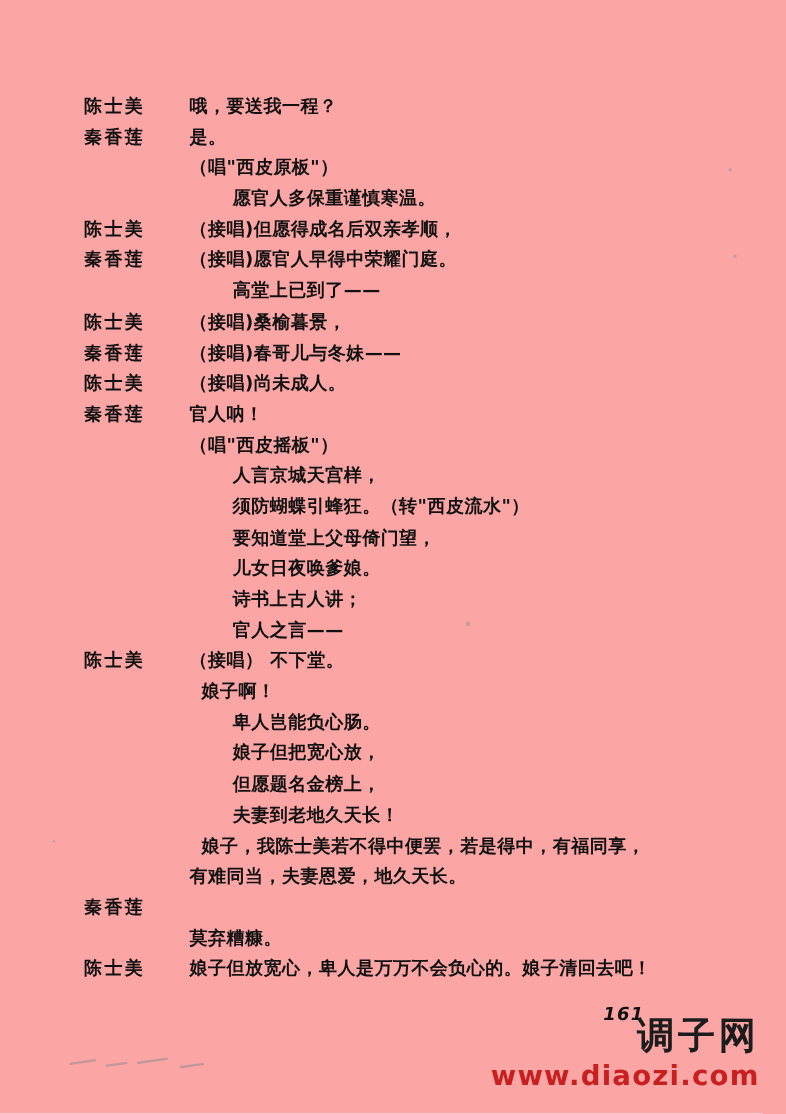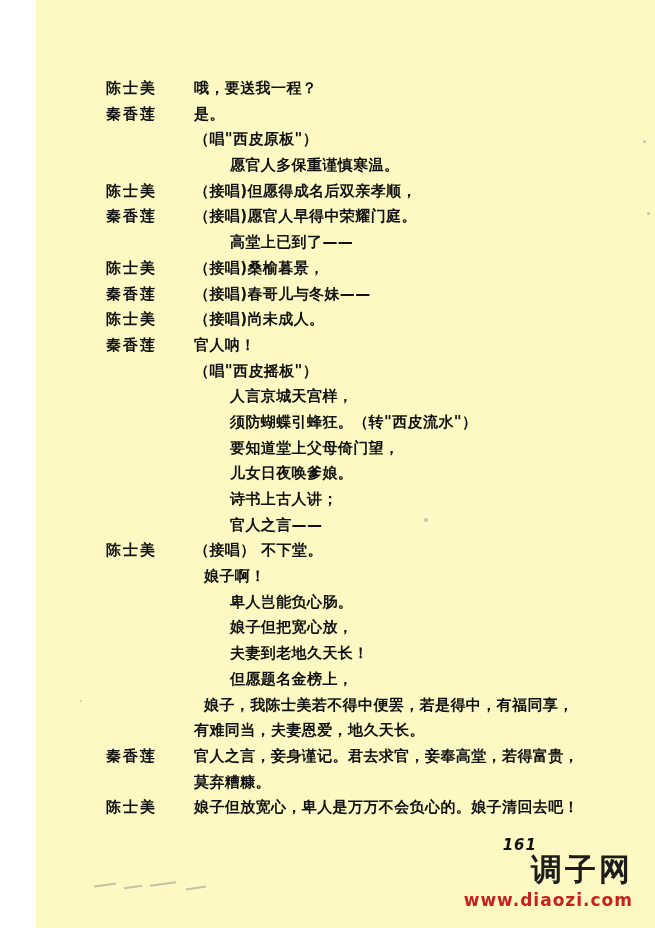--- a/index.html
+++ b/index.html
@@ -11,22 +11,21 @@
     height: 928px;
     background: #ffffff;
     font-family: "DejaVu Sans", "Liberation Sans", sans-serif;
     color: #111111;
     overflow: hidden;
     position: relative;
   }
   .page {
     position: absolute;
     inset: 0;
-    background: #fef9c3;
-    margin-left: 36px;
+    background: #fca5a5;
   }
   .script-body {
     position: absolute;
     left: 70px;
     top: 78px;
     width: 510px;
   }
   .line {
     display: flex;
     align-items: flex-start;
@@ -73,21 +72,21 @@
     user-select: none;
   }
   .watermark .wm-main {
     font-size: 31px;
     font-weight: 700;
     color: #1c1c1c;
     letter-spacing: 3px;
     line-height: 1.1;
   }
   .watermark .wm-url {
-    font-size: 17px;
+    font-size: 23px;
     font-weight: 700;
     color: #c81f1f;
     letter-spacing: 1px;
     margin-top: 4px;
   }
   .speck {
     position: absolute;
     background: #999;
     border-radius: 50%;
     opacity: 0.55;
@@ -198,37 +197,36 @@
       <div class="line">
         <div class="speaker empty"></div>
         <div class="text ind-2">卑人岂能负心肠。</div>
       </div>
       <div class="line">
         <div class="speaker empty"></div>
         <div class="text ind-2">娘子但把宽心放，</div>
       </div>
       <div class="line">
         <div class="speaker empty"></div>
+        <div class="text ind-2">但愿题名金榜上，</div>
+      </div>
+      <div class="line">
+        <div class="speaker empty"></div>
         <div class="text ind-2">夫妻到老地久天长！</div>
       </div>
       <div class="line">
         <div class="speaker empty"></div>
-        <div class="text ind-2">但愿题名金榜上，</div>
-      </div>
-      <div class="line">
-        <div class="speaker empty"></div>
         <div class="text ind-1">娘子，我陈士美若不得中便罢，若是得中，有福同享，</div>
       </div>
       <div class="line">
         <div class="speaker empty"></div>
         <div class="text ind-0">有难同当，夫妻恩爱，地久天长。</div>
       </div>
       <div class="line">
         <div class="speaker">秦香莲</div>
-        <div class="text ind-0">官人之言，妾身谨记。君去求官，妾奉高堂，若得富贵，</div>
       </div>
       <div class="line">
         <div class="speaker empty"></div>
         <div class="text ind-0">莫弃糟糠。</div>
       </div>
       <div class="line">
         <div class="speaker">陈士美</div>
         <div class="text ind-0">娘子但放宽心，卑人是万万不会负心的。娘子清回去吧！</div>
       </div>
     </div>

